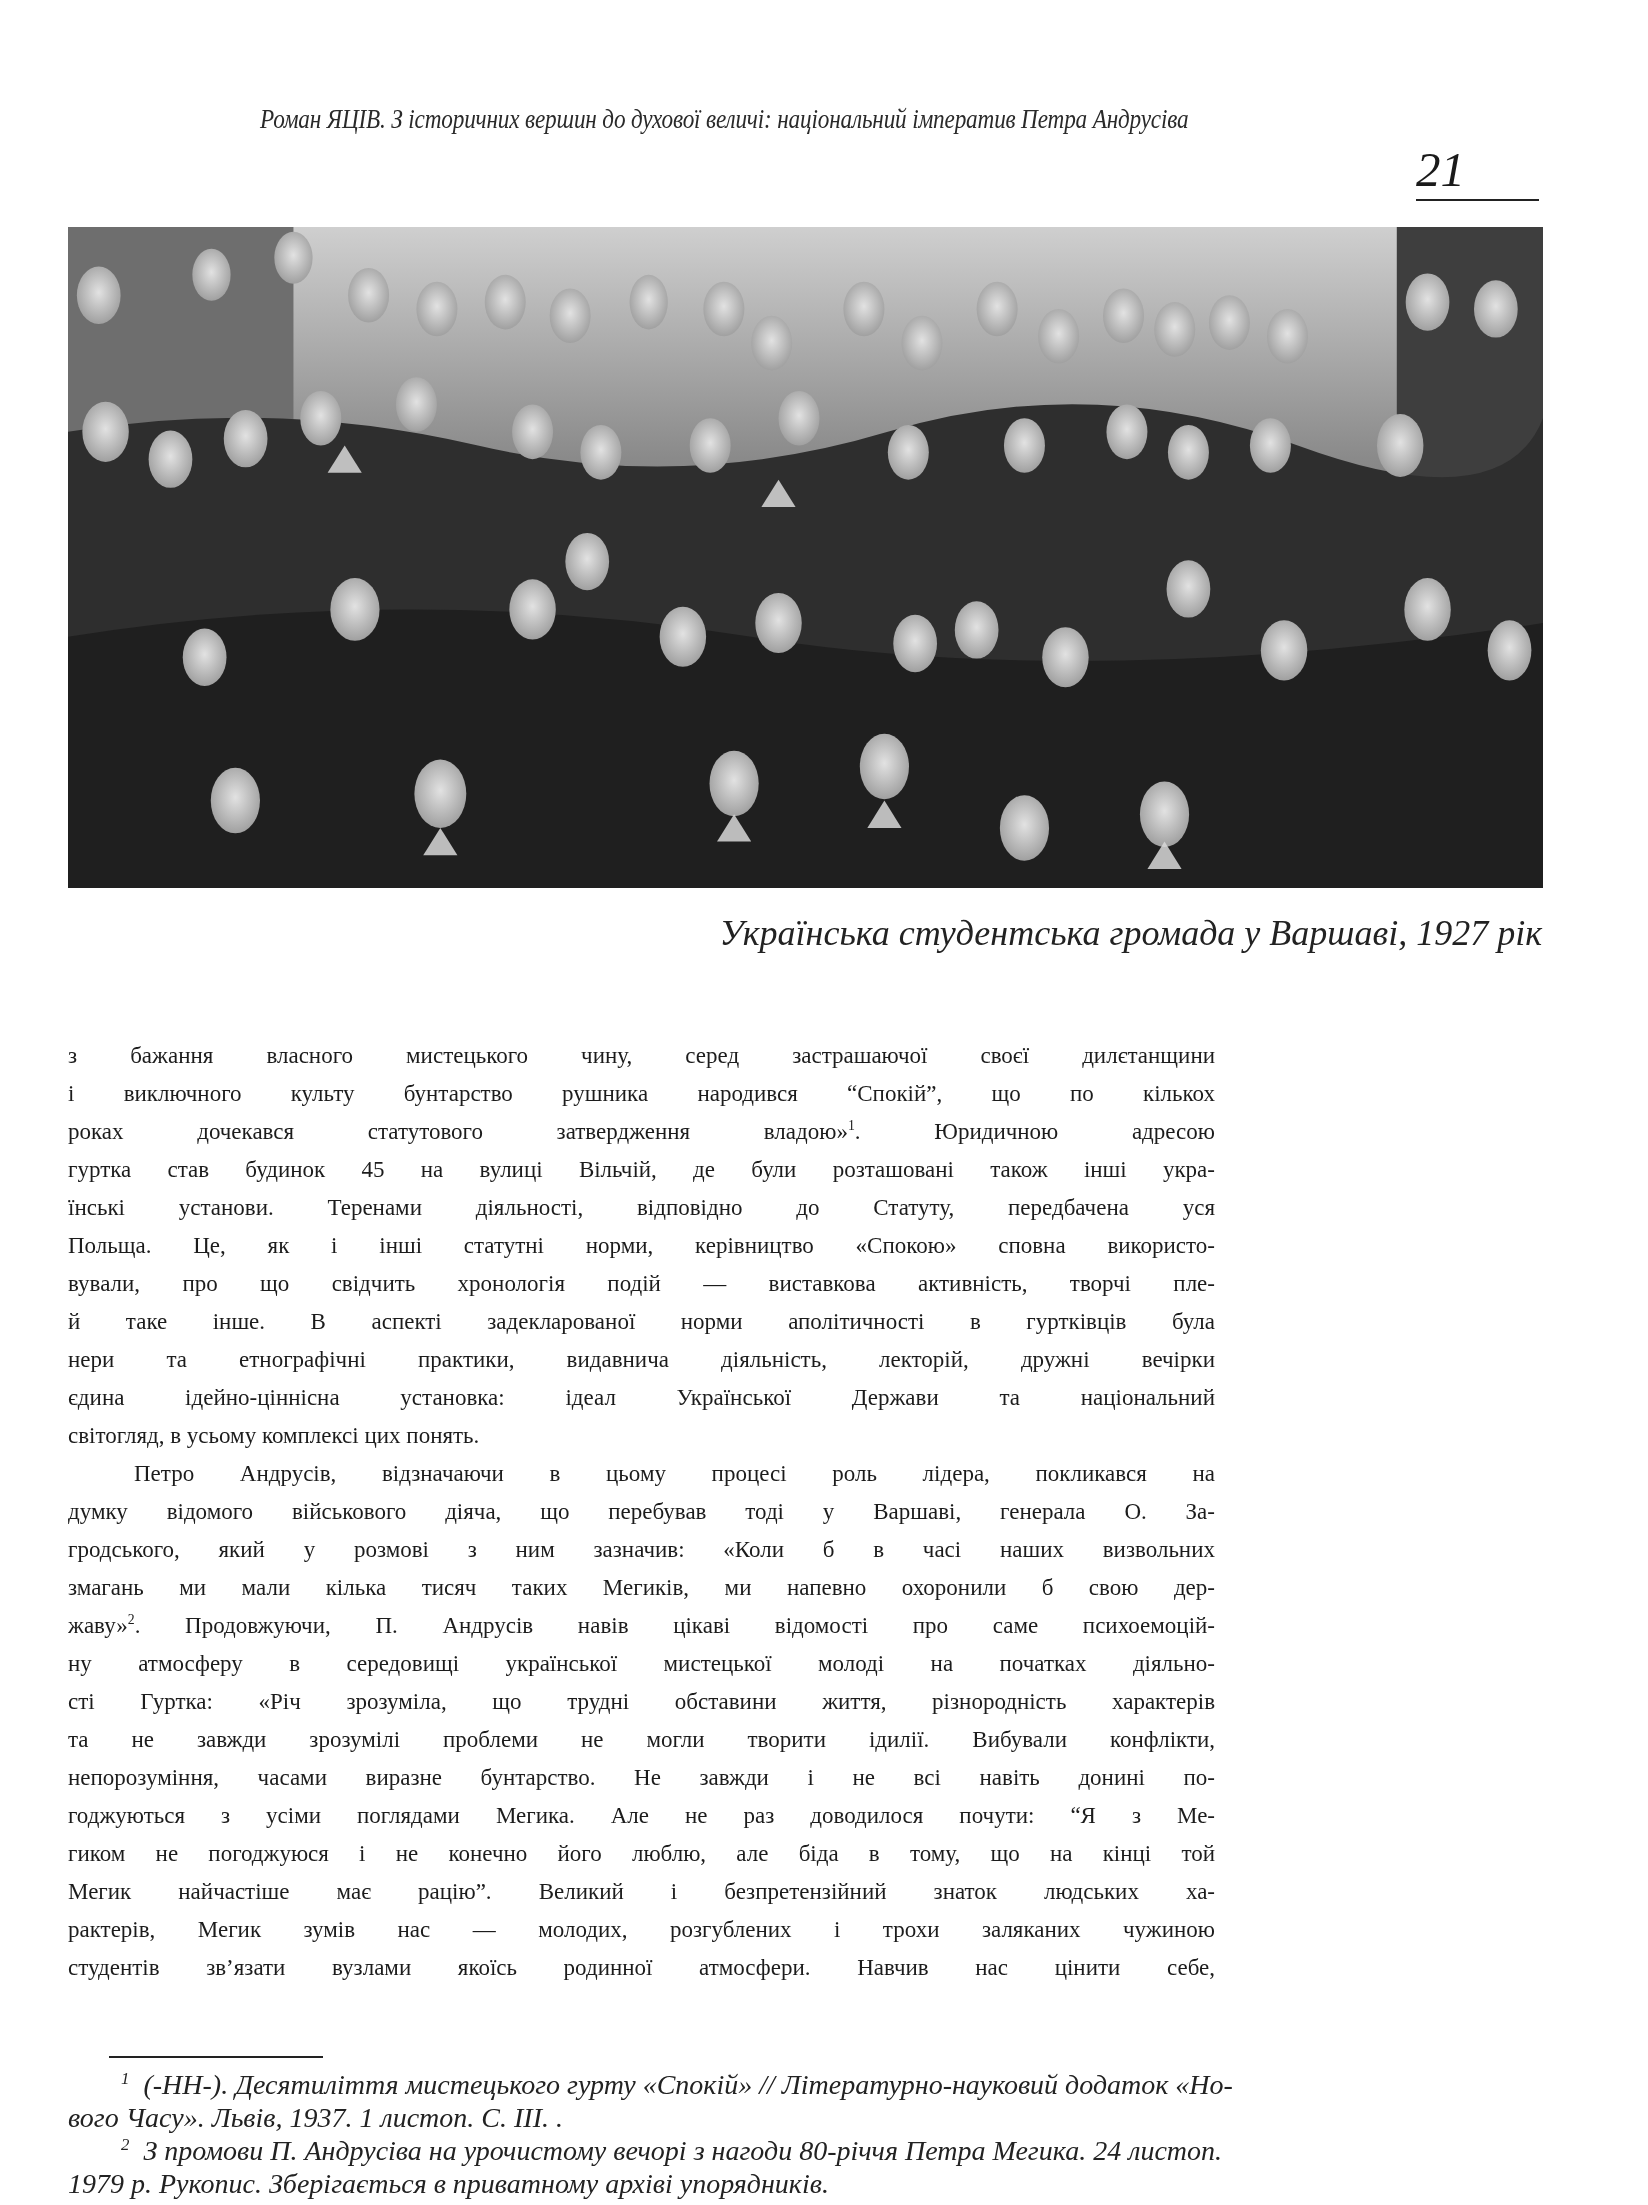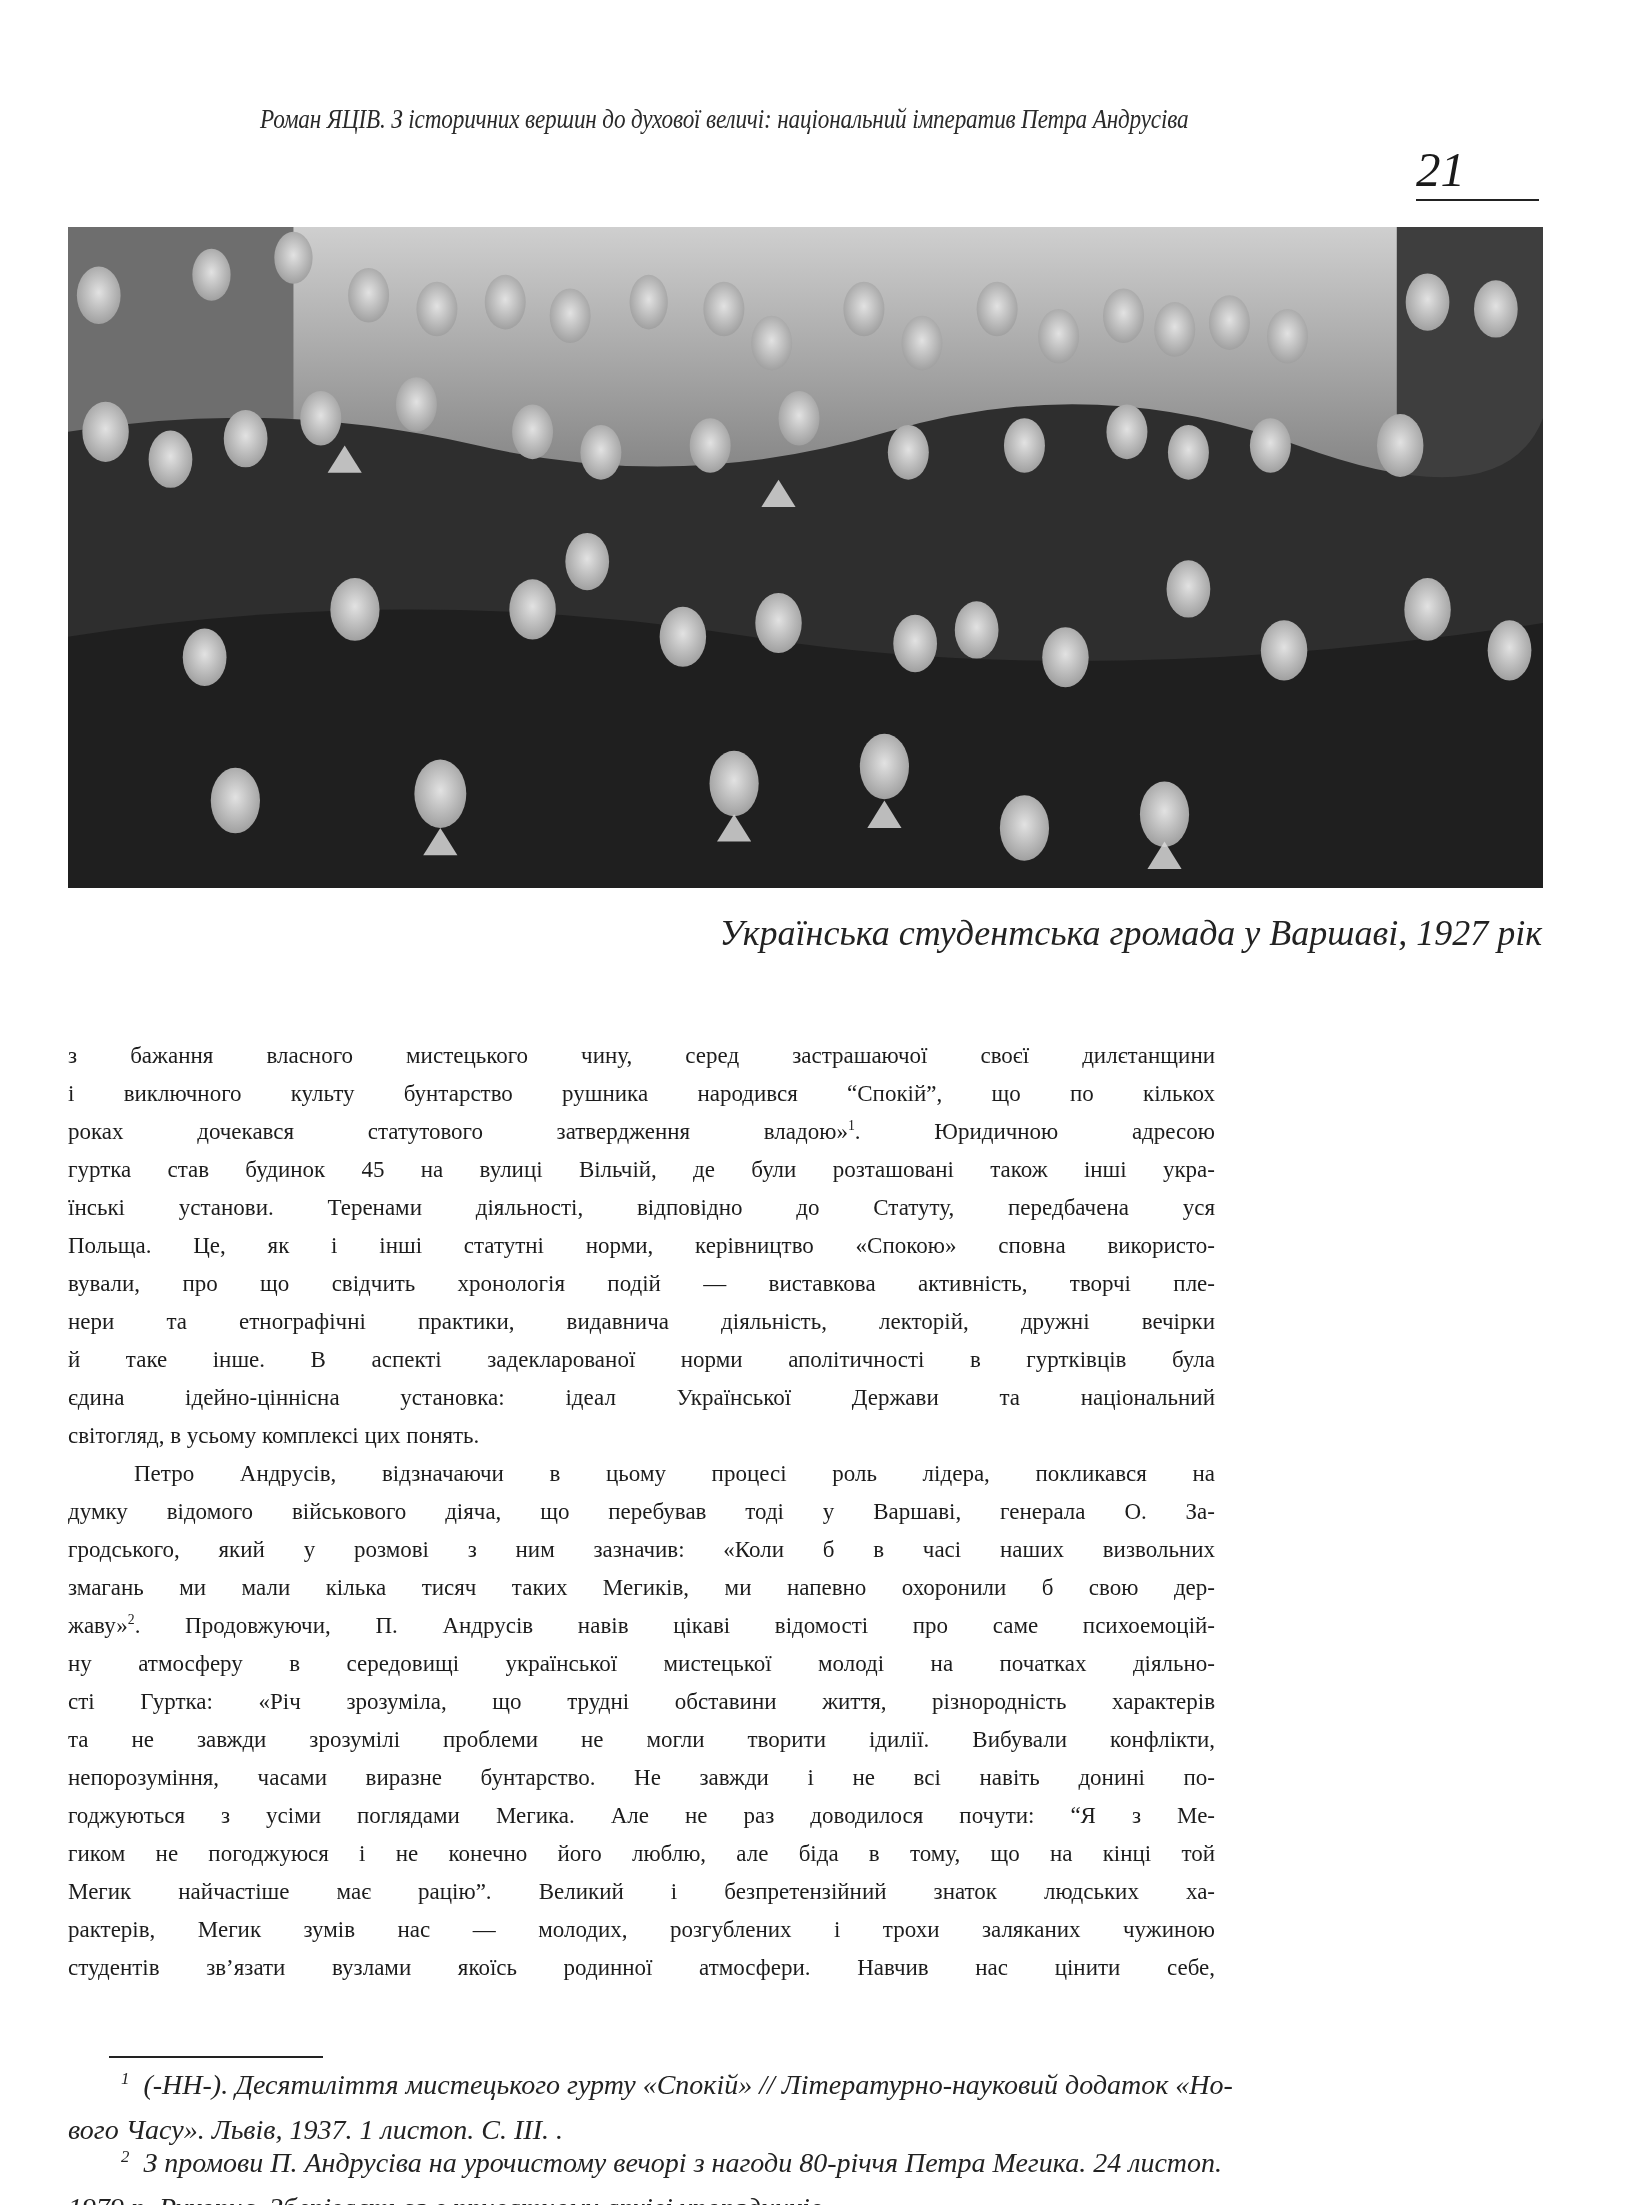--- a/index.html
+++ b/index.html
@@ -39,21 +39,21 @@
   .body-text .line.last { text-align-last: left; }
   sup { font-size: 60%; line-height: 0; vertical-align: super; }
   .fn-rule {
     position: absolute; left: 109px; top: 2056px; width: 214px; height: 2px; background: #222;
   }
   .footnotes {
     position: absolute; left: 68px; top: 2068px; width: 1147px;
     font-style: italic; font-size: 28px; line-height: 33px; color: #222; text-align: justify;
   }
   .footnotes .line { display: block; white-space: nowrap; text-align-last: justify; }
-  .footnotes .line.last { text-align-last: left; margin-top: 12px; }
+  .footnotes .line.last { text-align-last: left; }
 </style>
 </head>
 <body>
 
 <div class="running-head">Роман ЯЦІВ.  З історичних вершин до духової величі: національний імператив Петра Андрусіва</div>
 <div class="page-number">21</div>
 <div class="page-rule"></div>
 
 <div class="photo" title="Black-and-white group photograph of a large gathering of students (men in suits and bow ties, women, one man in military uniform)">
   <svg viewBox="0 0 2159 968" preserveAspectRatio="none">
@@ -156,22 +156,22 @@
 
 <div class="body-text">
   <p>
     <span class="line">з  бажання власного мистецького чину, серед застрашаючої своєї дилєтанщини</span>
     <span class="line">і виключного культу бунтарство рушника народився “Спокій”, що по кількох</span>
     <span class="line"><span>роках дочекався статутового затвердження владою»</span><sup>1</sup><span>. Юридичною адресою</span></span>
     <span class="line">гуртка став будинок 45 на вулиці Вільчій, де були розташовані також інші укра-</span>
     <span class="line">їнські установи. Теренами діяльності, відповідно до Статуту, передбачена уся</span>
     <span class="line">Польща. Це, як і інші статутні норми, керівництво «Спокою» сповна використо-</span>
     <span class="line">вували, про що свідчить хронологія подій — виставкова активність, творчі пле-</span>
+    <span class="line">й таке інше. В аспекті задекларованої норми аполітичності в гуртківців була</span>
     <span class="line">нери та етнографічні практики, видавнича діяльність, лекторій, дружні вечірки</span>
-    <span class="line">й таке інше. В аспекті задекларованої норми аполітичності в гуртківців була</span>
     <span class="line">єдина ідейно-ціннісна установка: ідеал Української Держави та національний</span>
     <span class="line last">світогляд, в усьому комплексі цих понять.</span>
   </p>
   <p>
     <span class="line" style="padding-left:66px;">Петро Андрусів, відзначаючи в цьому процесі роль лідера, покликався на</span>
     <span class="line">думку відомого військового діяча, що перебував тоді у Варшаві, генерала О. За-</span>
     <span class="line">гродського, який у розмові з ним зазначив: «Коли б в часі наших визвольних</span>
     <span class="line">змагань ми мали кілька тисяч таких Мегиків, ми напевно охоронили б свою дер-</span>
     <span class="line"><span>жаву»</span><sup>2</sup><span>. Продовжуючи, П. Андрусів навів цікаві відомості про саме психоемоцій-</span></span>
     <span class="line">ну атмосферу в середовищі української мистецької молоді на початках діяльно-</span>

